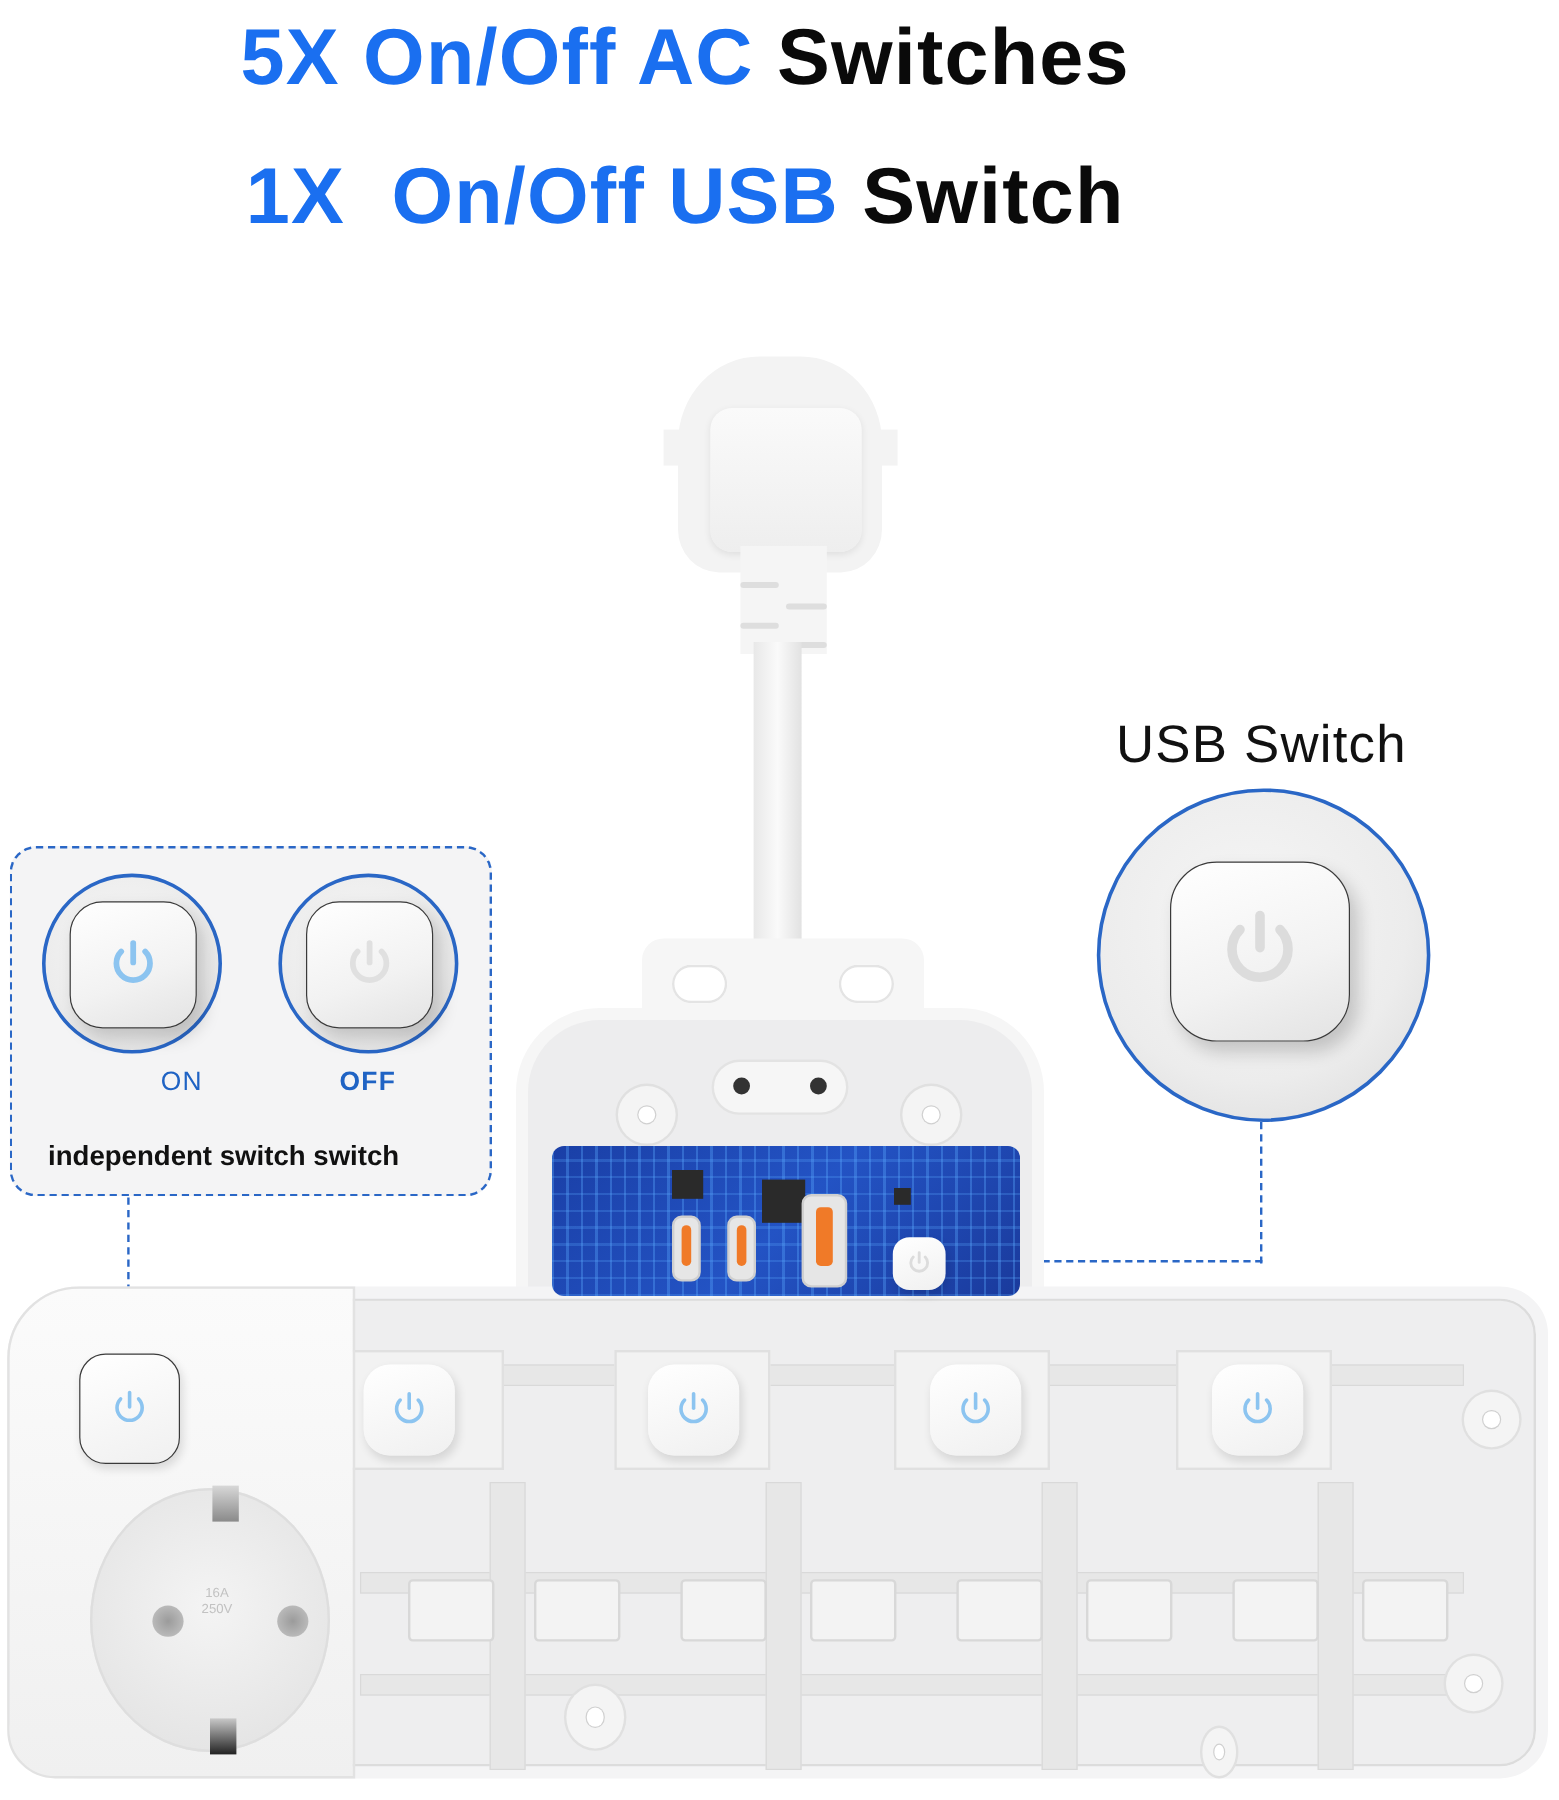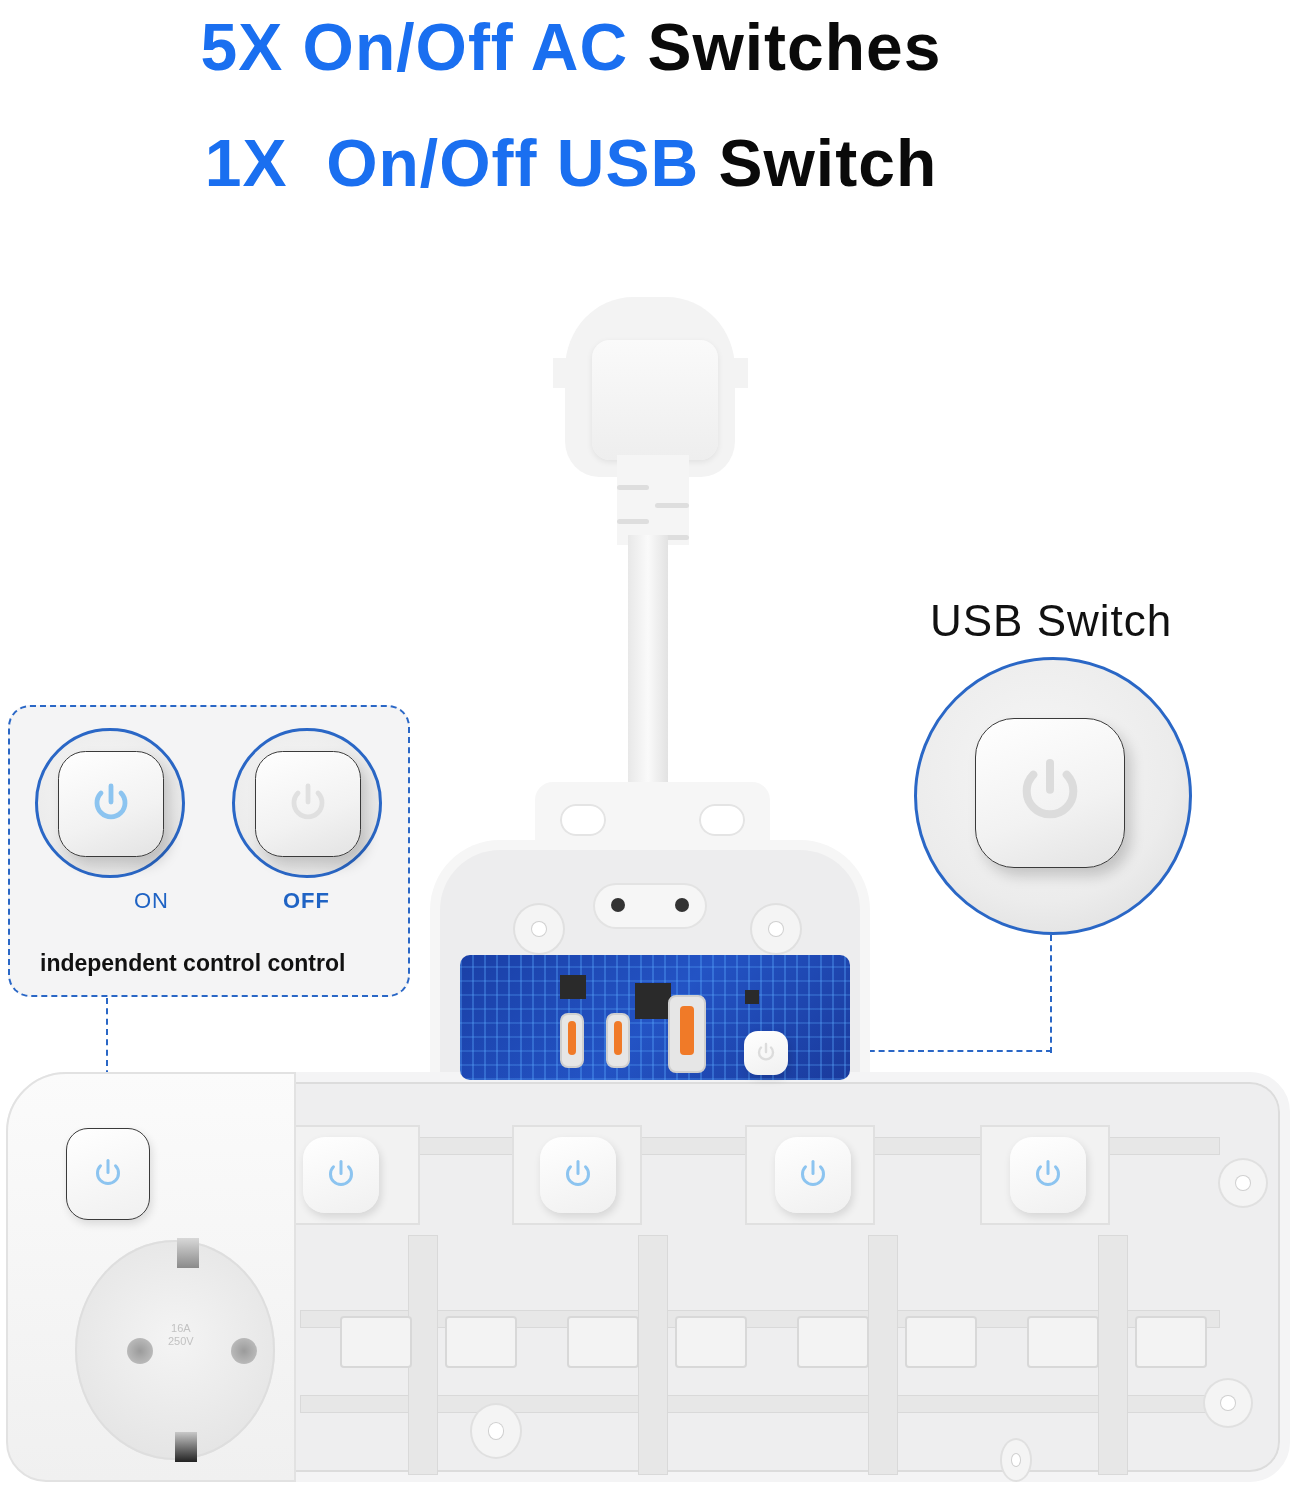--- a/index.html
+++ b/index.html
@@ -99,21 +99,21 @@
 <div class="circ" style="left:232px;top:728px;width:150px;height:150px;">
   <div class="keycap" style="left:20px;top:20px;width:106px;height:106px;">
     <svg width="48" height="48" viewBox="0 0 24 24">
       <path d="M7 6.5a7 7 0 1 0 10 0" fill="none" stroke="#e0e0e0" stroke-width="2.4" stroke-linecap="round"></path>
       <line x1="12" y1="3" x2="12" y2="11" stroke="#e0e0e0" stroke-width="2.4" stroke-linecap="round"></line>
     </svg>
   </div>
 </div>
 <div class="sw-label" style="left:90px;top:888px;margin-left:44px;">ON</div>
 <div class="sw-label" style="left:283px;top:888px;font-weight:bold;">OFF</div>
-<div class="inset-caption">independent control control</div>
+<div class="inset-caption">independent switch switch</div>
 <div class="dash-v" style="left:106px;top:998px;height:130px;"></div>
 
 <div class="hump"></div>
 <div class="strip"></div>
 <div class="screw" style="left:515px;top:905px;width:48px;height:48px;"></div>
 <div class="screw" style="left:752px;top:905px;width:48px;height:48px;"></div>
 <div class="abs" style="left:595px;top:885px;width:110px;height:42px;background:#f6f6f6;border-radius:21px;box-shadow:0 0 0 2px #e3e3e3;">
   <span class="abs" style="left:16px;top:13px;width:14px;height:14px;border-radius:50%;background:#333;"></span>
   <span class="abs" style="right:16px;top:13px;width:14px;height:14px;border-radius:50%;background:#333;"></span>
 </div>

